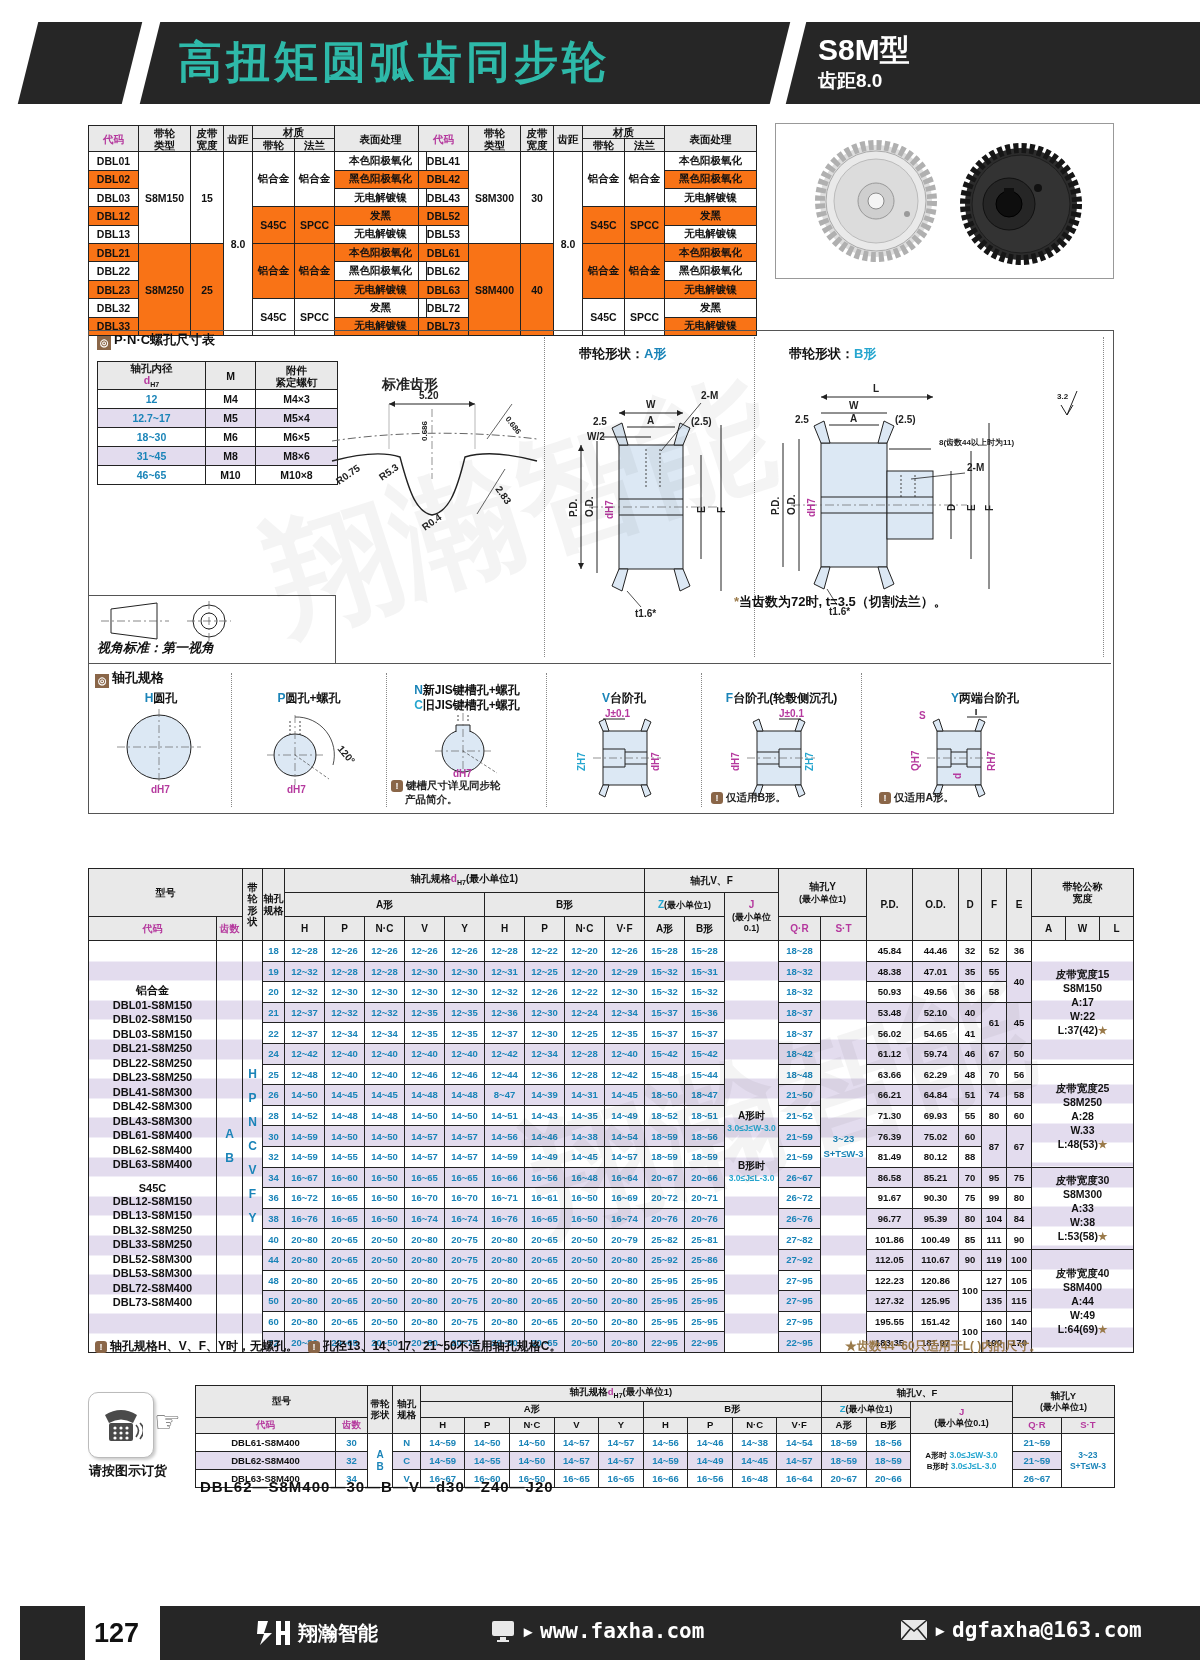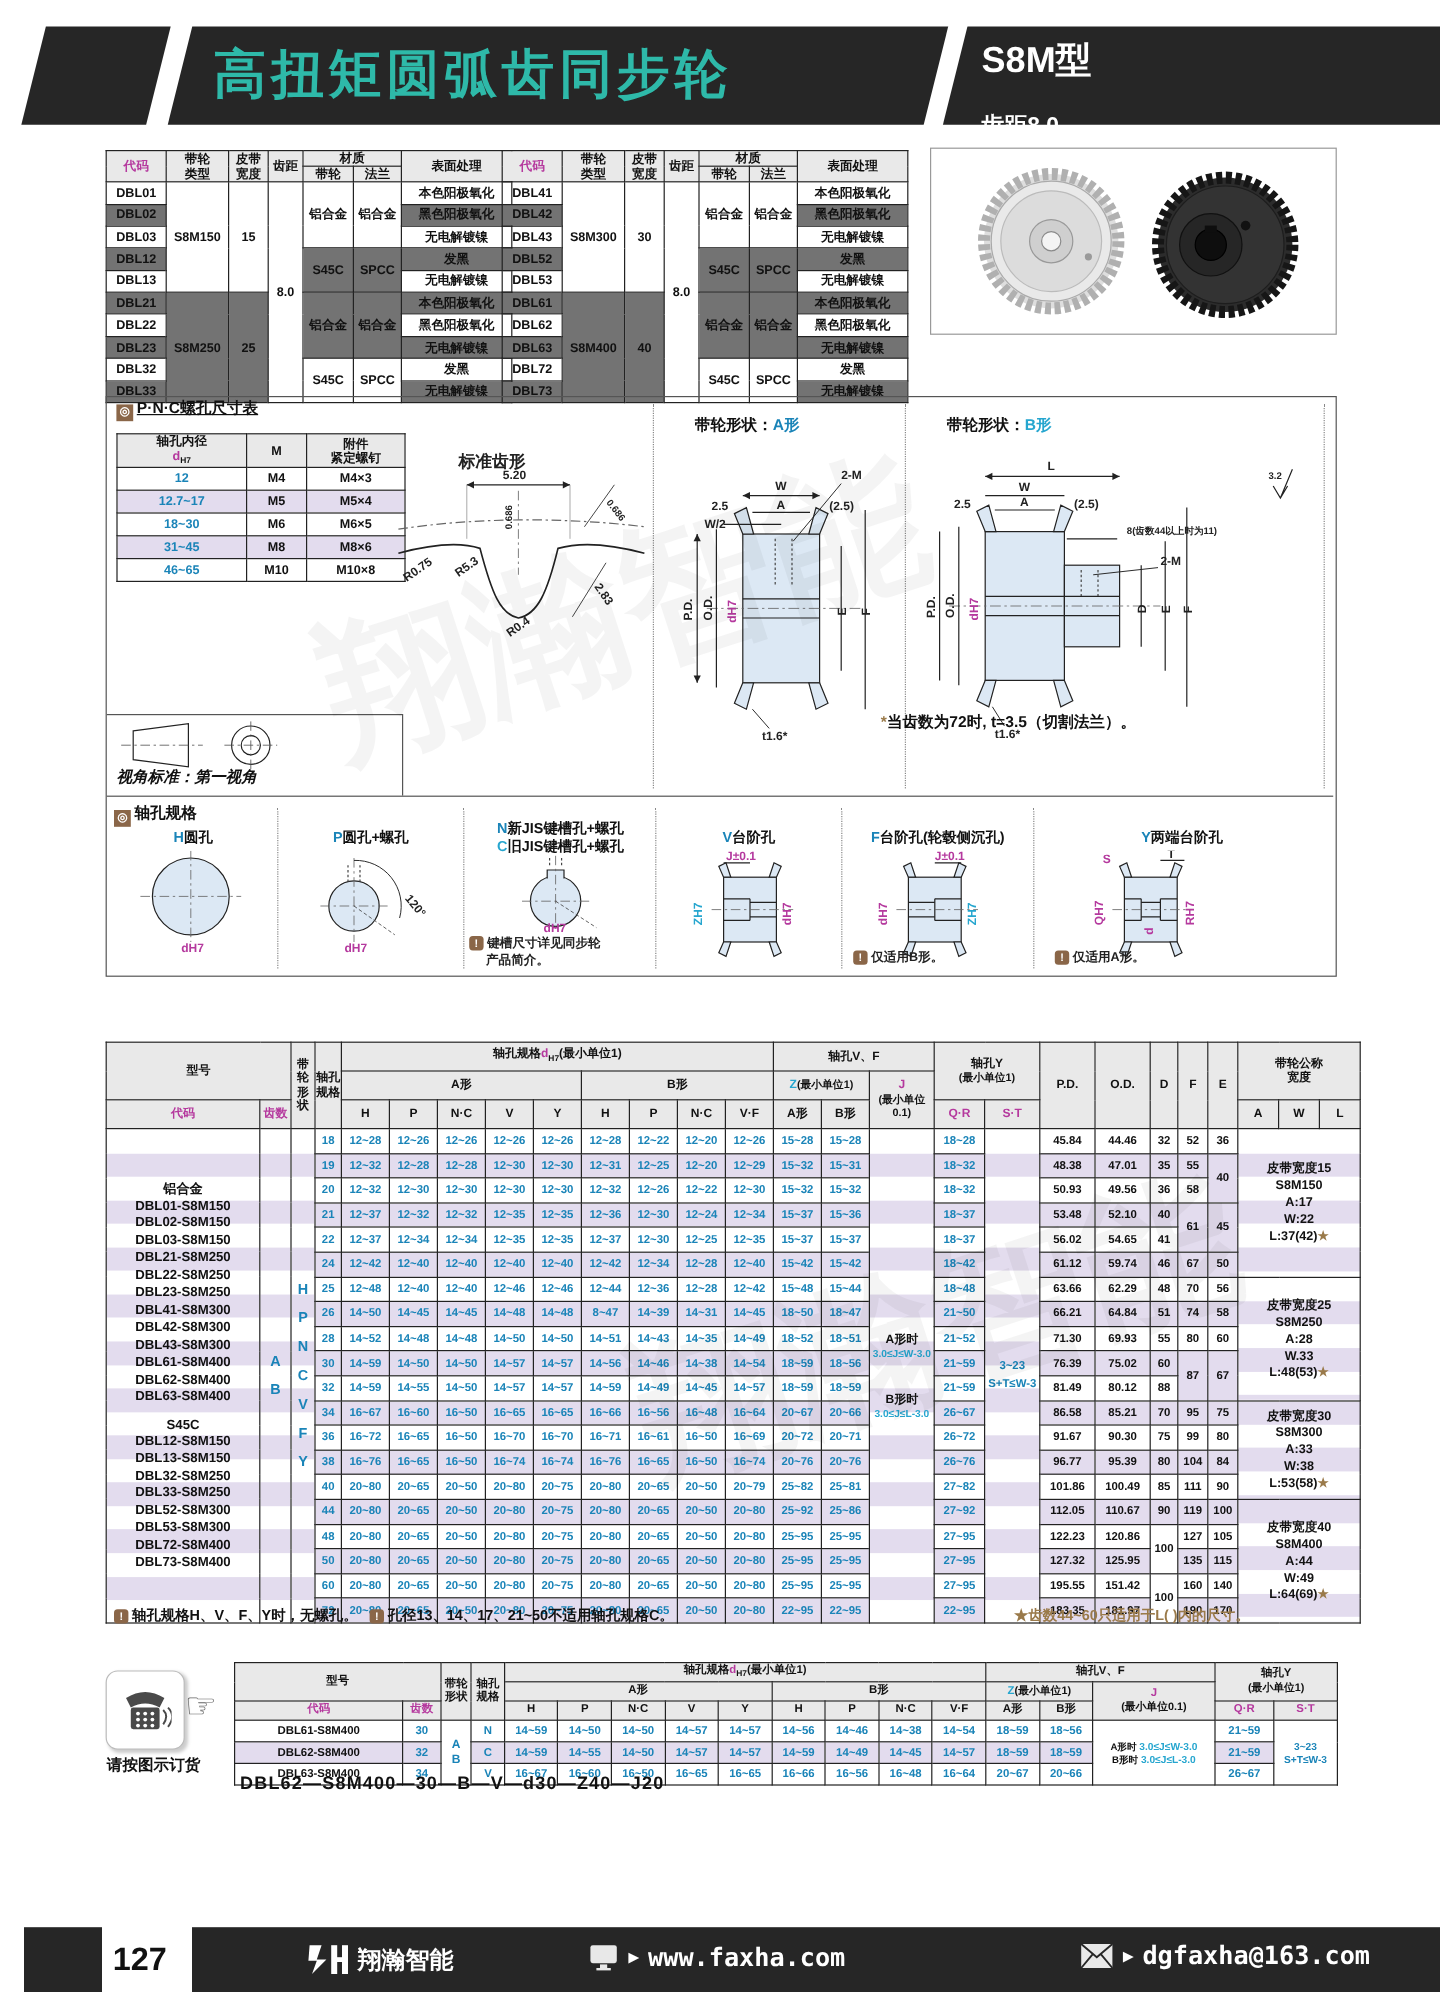--- a/index.html
+++ b/index.html
@@ -10,21 +10,21 @@
   .hband{position:absolute;background:#262626;transform:skewX(-14deg);}
   .htitle{position:absolute;color:#2eb9a9;font-size:44px;font-weight:bold;letter-spacing:4px;white-space:nowrap;}
   .hmodel{position:absolute;color:#fff;font-size:30px;font-weight:bold;}
   .hpitch{position:absolute;color:#fff;font-size:19px;font-weight:bold;}
   
   table{border-collapse:collapse;table-layout:fixed;}
   th,td{border:1px solid #222;text-align:center;vertical-align:middle;overflow:hidden;padding:0;}
   th{background:#e9e9e9;font-size:10.5px;font-weight:bold;line-height:1.15;}
   .ctab{width:322px;}
   .ctab td{height:17.4px;font-size:10.5px;font-weight:bold;}
-  .ctab tr.alt td{background:#737373;}
+  .ctab tr.alt td{background:#f97316;}
   .ctab td.wbg{background:#fff;}
   .mag{color:#b5399e;}
   .blue{color:#1a84b8;}
   .cyan{color:#26a6cf;}
   .pnc{width:240px;}
   .pnc td{height:18px;font-size:10.5px;font-weight:bold;}
   .pnc tr.alt td{background:#e3dcee;}
   .pnc td.bl{color:#1a84b8;}
   
   .bigbox{border:1px solid #555;}
@@ -89,21 +89,21 @@
 </head>
 <body>
 
 <div id="page">
 
   <div class="hband" style="left:28px;top:22px;width:104px;height:82px;"></div>
   <div class="hband" style="left:150px;top:22px;width:1080px;height:82px;"></div>
   <div class="abs" style="left:780px;top:18px;width:16px;height:90px;background:#fff;transform:skewX(-14deg);z-index:2;"></div>
   <div class="htitle" style="left:178px;top:33px;z-index:3;">高扭矩圆弧齿同步轮</div>
   <div class="hmodel" style="left:818px;top:30px;z-index:3;">S8M型</div>
-  <div class="hpitch" style="left:818px;top:68px;z-index:3;margin-top:24px;">齿距8.0</div>
+  <div class="hpitch" style="left:818px;top:68px;z-index:3;">齿距8.0</div>
 
   <table class="ctab abs" style="left:88px;top:125px;">
     <colgroup>
         <col style="width:50px">
         <col style="width:52px">
         <col style="width:33px">
         <col style="width:29px">
         <col style="width:42px">
         <col style="width:40px">
         <col style="width:92px">
@@ -276,21 +276,21 @@
         <circle cx="233" cy="80" r="26" fill="#262626" stroke="#111"></circle>
         <circle cx="233" cy="80" r="13" fill="#0e0e0e" stroke="#000"></circle>
         <rect x="228" y="64" width="10" height="6" fill="#0e0e0e"></rect>
         <circle cx="262" cy="64" r="4" fill="#111"></circle>
       </g>
     </svg>
   </div>
 
   <div class="abs bigbox" style="left:88px;top:330px;width:1024px;height:482px;">
 
-    <div class="abs secT" style="left:8px;top:0;text-decoration:underline;"><span class="secI">◎</span><span>P·N·C螺孔尺寸表</span></div>
+    <div class="abs secT" style="left:8px;top:0;"><span class="secI">◎</span><span>P·N·C螺孔尺寸表</span></div>
     <table class="pnc abs" style="left:8px;top:30px;">
       <colgroup>
           <col style="width:108px">
           <col style="width:50px">
           <col style="width:82px">
         </colgroup>
       <thead>
         <tr>
           <th><span>轴孔内径</span><br><span class="mag">d</span><sub>H7</sub></th>
           <th>M</th>

